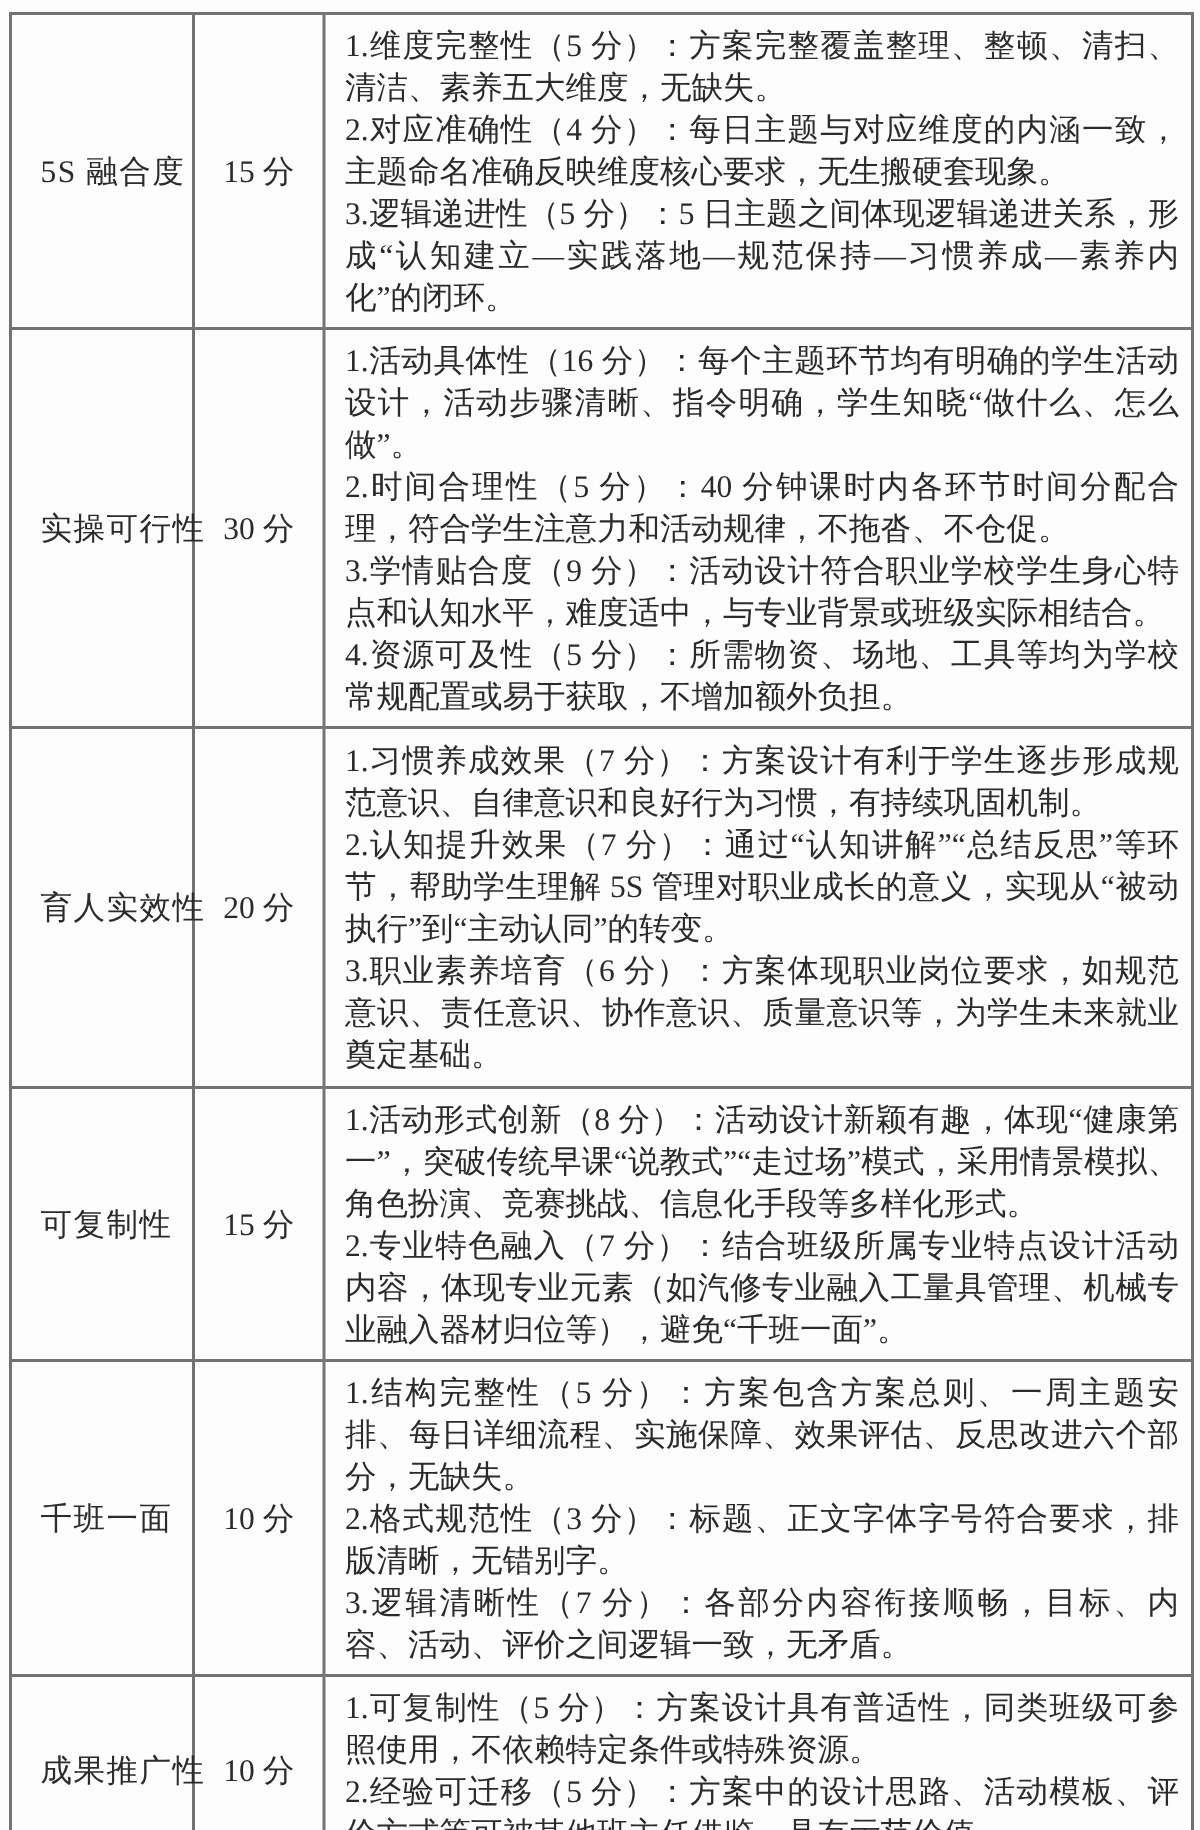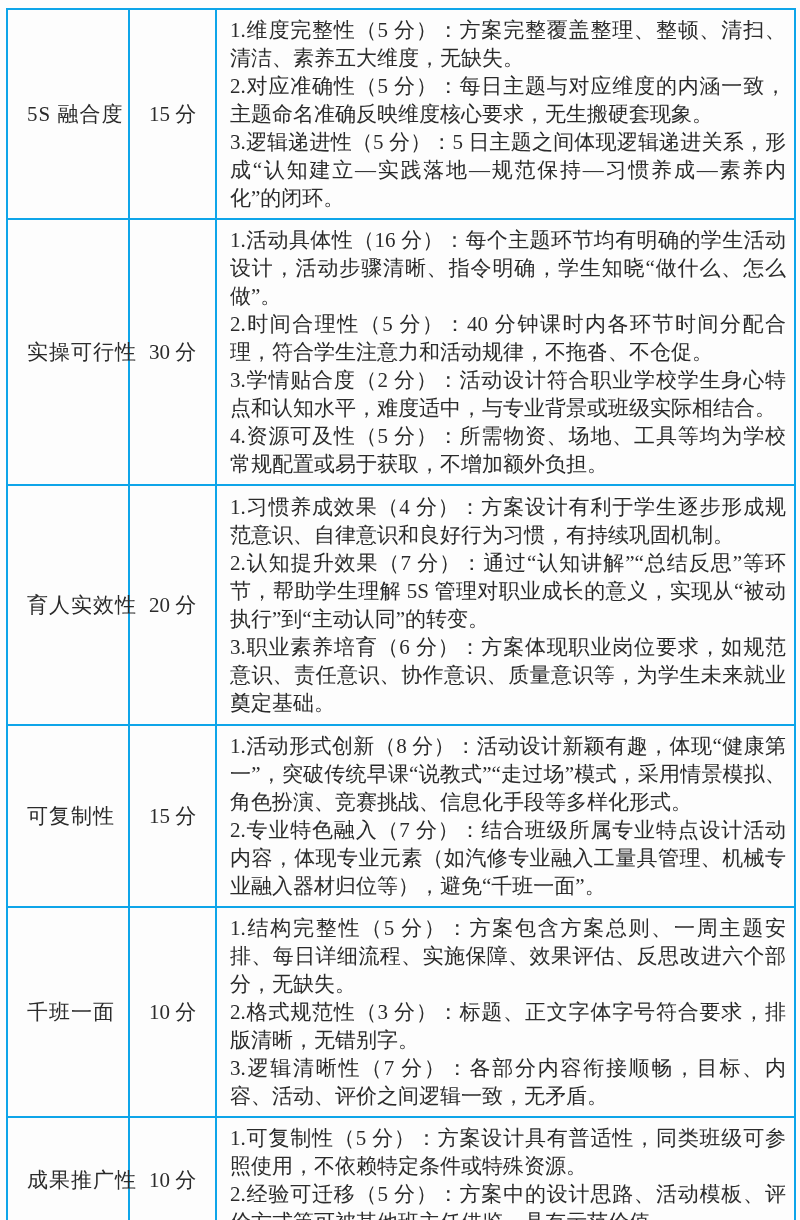--- a/index.html
+++ b/index.html
@@ -16,21 +16,21 @@
     font-family: "Liberation Serif", "DejaVu Serif", serif;
     color: #2b2b2b;
   }
   table.rubric-table {
     border-collapse: collapse;
     table-layout: fixed;
     width: 788px;
     height: 1205px;
   }
   .rubric-table td {
-    border: 2px solid #0ea5e9;
+    border: 2px solid #737373;
     vertical-align: middle;
     box-sizing: border-box;
   }
   col.c-criterion { width: 122px; }
   col.c-score     { width: 87px;  }
   col.c-detail    { width: 579px; }
 
   td.criterion {
     text-align: center;
     font-size: 21px;
@@ -72,41 +72,41 @@
       <col class="c-criterion">
       <col class="c-score">
       <col class="c-detail">
     </colgroup>
     <tbody>
   <tr class="rubric-row">
     <td class="criterion">5S 融合度</td>
     <td class="score">15 分</td>
     <td class="detail">
             <p class="item">1.维度完整性（5 分）：方案完整覆盖整理、整顿、清扫、清洁、素养五大维度，无缺失。</p>
-            <p class="item">2.对应准确性（5 分）：每日主题与对应维度的内涵一致，主题命名准确反映维度核心要求，无生搬硬套现象。</p>
+            <p class="item">2.对应准确性（4 分）：每日主题与对应维度的内涵一致，主题命名准确反映维度核心要求，无生搬硬套现象。</p>
             <p class="item">3.逻辑递进性（5 分）：5 日主题之间体现逻辑递进关系，形成“认知建立—实践落地—规范保持—习惯养成—素养内化”的闭环。</p>
           </td>
   </tr>
 
   <tr class="rubric-row">
     <td class="criterion">实操可行性</td>
     <td class="score">30 分</td>
     <td class="detail">
             <p class="item">1.活动具体性（16 分）：每个主题环节均有明确的学生活动设计，活动步骤清晰、指令明确，学生知晓“做什么、怎么做”。</p>
             <p class="item">2.时间合理性（5 分）：40 分钟课时内各环节时间分配合理，符合学生注意力和活动规律，不拖沓、不仓促。</p>
-            <p class="item">3.学情贴合度（2 分）：活动设计符合职业学校学生身心特点和认知水平，难度适中，与专业背景或班级实际相结合。</p>
+            <p class="item">3.学情贴合度（9 分）：活动设计符合职业学校学生身心特点和认知水平，难度适中，与专业背景或班级实际相结合。</p>
             <p class="item">4.资源可及性（5 分）：所需物资、场地、工具等均为学校常规配置或易于获取，不增加额外负担。</p>
           </td>
   </tr>
 
   <tr class="rubric-row">
     <td class="criterion">育人实效性</td>
     <td class="score">20 分</td>
     <td class="detail">
-            <p class="item">1.习惯养成效果（4 分）：方案设计有利于学生逐步形成规范意识、自律意识和良好行为习惯，有持续巩固机制。</p>
+            <p class="item">1.习惯养成效果（7 分）：方案设计有利于学生逐步形成规范意识、自律意识和良好行为习惯，有持续巩固机制。</p>
             <p class="item">2.认知提升效果（7 分）：通过“认知讲解”“总结反思”等环节，帮助学生理解 5S 管理对职业成长的意义，实现从“被动执行”到“主动认同”的转变。</p>
             <p class="item">3.职业素养培育（6 分）：方案体现职业岗位要求，如规范意识、责任意识、协作意识、质量意识等，为学生未来就业奠定基础。</p>
           </td>
   </tr>
 
   <tr class="rubric-row">
     <td class="criterion">可复制性</td>
     <td class="score">15 分</td>
     <td class="detail">
             <p class="item">1.活动形式创新（8 分）：活动设计新颖有趣，体现“健康第一”，突破传统早课“说教式”“走过场”模式，采用情景模拟、角色扮演、竞赛挑战、信息化手段等多样化形式。</p>

